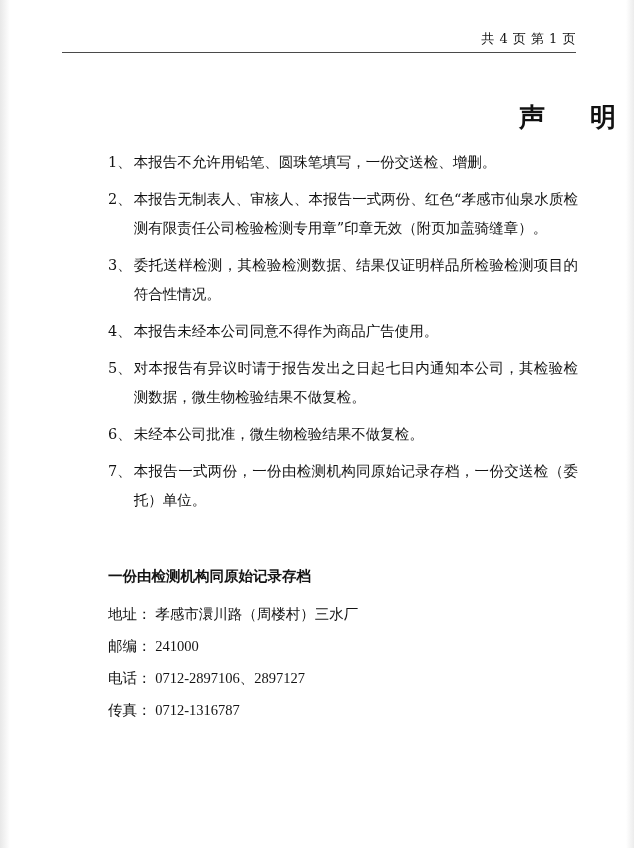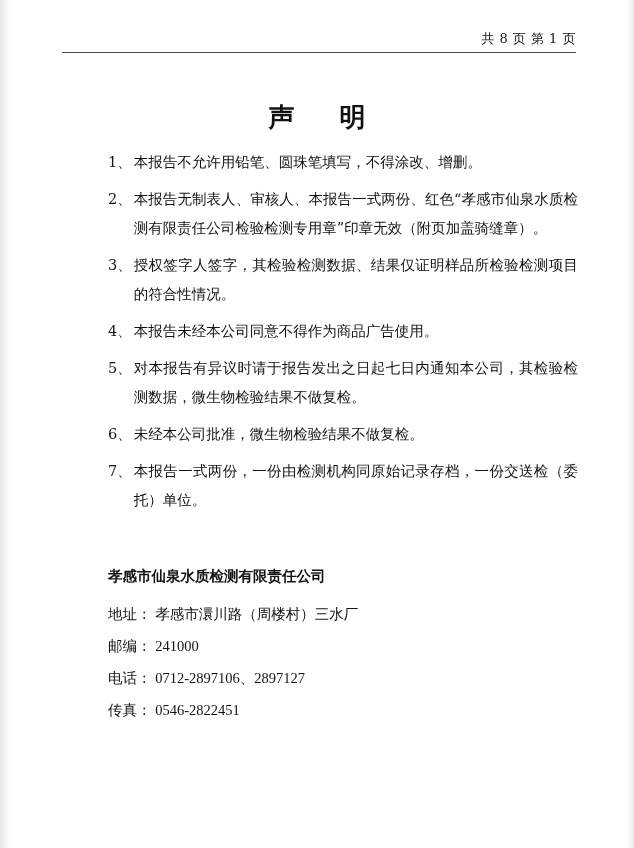--- a/index.html
+++ b/index.html
@@ -49,21 +49,21 @@
     left: 62px;
     right: 58px;
     height: 1px;
     background: #4a4a4a;
   }
   .title {
     position: absolute;
     top: 100px;
     left: 0;
     width: 634px;
-    text-align: center;
+    text-align: right;
     font-size: 26px;
     font-weight: bold;
     letter-spacing: 18px;
     text-indent: 18px;
     color: #111;
   }
   .stamp {
     position: absolute;
     top: 72px;
     left: 424px;
@@ -119,70 +119,70 @@
   }
 </style>
 </head>
 <body>
 
 <div class="page">
 
   <div class="scan-edge-left"></div>
   <div class="scan-edge-right"></div>
 
-  <div class="header-pagination">共 8 页 第 1 页</div>
+  <div class="header-pagination">共 4 页 第 1 页</div>
   <div class="header-rule"></div>
 
   <div class="title">声 明</div>
 
 
   <div class="clause-list">
     <div class="clause">
       <span class="clause-num">1、</span>
-      <span class="clause-text">本报告不允许用铅笔、圆珠笔填写，不得涂改、增删。</span>
+      <span class="clause-text">本报告不允许用铅笔、圆珠笔填写，一份交送检、增删。</span>
     </div>
     <div class="clause">
       <span class="clause-num">2、</span>
       <span class="clause-text">本报告无制表人、审核人、本报告一式两份、红色“孝感市仙泉水质检测有限责任公司检验检测专用章”印章无效（附页加盖骑缝章）。</span>
     </div>
     <div class="clause">
       <span class="clause-num">3、</span>
-      <span class="clause-text">授权签字人签字，其检验检测数据、结果仅证明样品所检验检测项目的符合性情况。</span>
+      <span class="clause-text">委托送样检测，其检验检测数据、结果仅证明样品所检验检测项目的符合性情况。</span>
     </div>
     <div class="clause">
       <span class="clause-num">4、</span>
       <span class="clause-text">本报告未经本公司同意不得作为商品广告使用。</span>
     </div>
     <div class="clause">
       <span class="clause-num">5、</span>
       <span class="clause-text">对本报告有异议时请于报告发出之日起七日内通知本公司，其检验检测数据，微生物检验结果不做复检。</span>
     </div>
     <div class="clause">
       <span class="clause-num">6、</span>
       <span class="clause-text">未经本公司批准，微生物检验结果不做复检。</span>
     </div>
     <div class="clause">
       <span class="clause-num">7、</span>
       <span class="clause-text">本报告一式两份，一份由检测机构同原始记录存档，一份交送检（委托）单位。</span>
     </div>
   </div>
 
   <div class="company-block">
-    <div class="company-name">孝感市仙泉水质检测有限责任公司</div>
+    <div class="company-name">一份由检测机构同原始记录存档</div>
     <div class="contact-line">
       <span class="contact-label">地址：</span>
       <span class="contact-value">孝感市澴川路（周楼村）三水厂</span>
     </div>
     <div class="contact-line">
       <span class="contact-label">邮编：</span>
       <span class="contact-value">241000</span>
     </div>
     <div class="contact-line">
       <span class="contact-label">电话：</span>
       <span class="contact-value">0712-2897106、2897127</span>
     </div>
     <div class="contact-line">
       <span class="contact-label">传真：</span>
-      <span class="contact-value">0546-2822451</span>
+      <span class="contact-value">0712-1316787</span>
     </div>
   </div>
 
 </div>
 
 </body></html>

